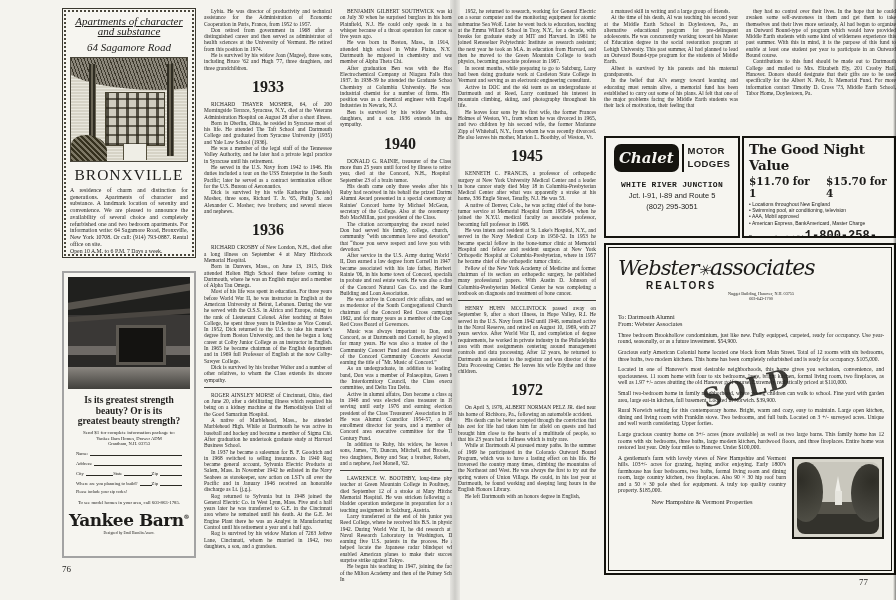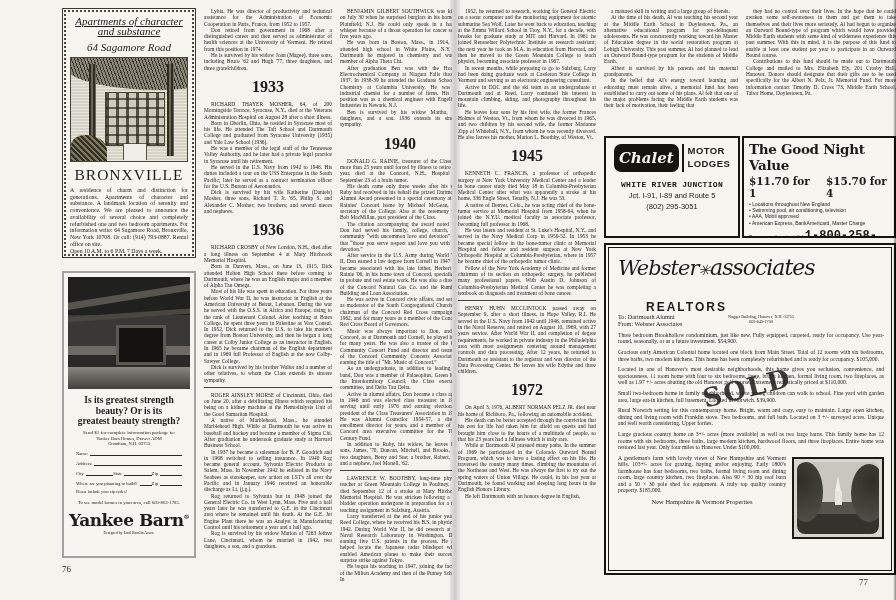--- a/index.html
+++ b/index.html
@@ -94,21 +94,21 @@
   .gnv-phone{font-weight:bold;font-size:12px;font-family:Liberation Mono, monospace;}
 
   
   .webster{border:2px solid #15140f;box-shadow:inset 0 0 0 2px #f6f5f0, inset 0 0 0 3px #15140f;
       margin-top:5px;height:332px;box-sizing:border-box;background:#f6f5f0;padding:10px 10px 6px 12px;
       position:relative;overflow:hidden;}
   .web-logo{position:relative;height:52px;}
   .web-script{font-style:italic;font-family:"DejaVu Serif",serif;font-size:21px;letter-spacing:-1px;}
   .web-script .assoc{font-size:22px;}
   .web-burst{display:inline-block;transform:rotate(8deg);font-size:15px;}
-  .web-realtors{font-weight:bold;font-size:12px;letter-spacing:2px;margin-left:28px;font-family:"Liberation Sans",sans-serif;margin-top:20px;}
+  .web-realtors{font-weight:bold;font-size:10px;letter-spacing:2px;margin-left:28px;font-family:"Liberation Sans",sans-serif;}
   .web-addr{font-size:4.2px;text-align:center;margin-left:20px;line-height:5px;}
   .web-tofrom{font-size:6.2px;line-height:7.4px;margin:6px 0 4px 0;}
   .web-listings p{margin:0 0 4.5px 0;font-size:5.6px;line-height:6.4px;text-align:justify;text-indent:0;}
   .web-sold{position:absolute;left:96px;top:128px;transform:rotate(-14deg);font-weight:bold;
       font-size:26px;letter-spacing:2px;color:#23221e;opacity:0.88;font-family:"DejaVu Serif",serif;z-index:3;}
   .web-photo{float:right;width:88px;height:78px;margin:2px 0 2px 6px;border:2px solid #1a1914;
       background:#d8d6cc;position:relative;overflow:hidden;}
   .wp-inner{position:absolute;inset:3px;border-radius:8px;overflow:hidden;
       background:linear-gradient(180deg,#c9c7bd 0 55%,#55534a 55% 72%,#33322c 72%);}
   .wp-treeL{position:absolute;left:-8px;top:0;width:34px;height:60px;background:radial-gradient(circle at 30% 30%,#2e2d26,#54534a);border-radius:50%;}

